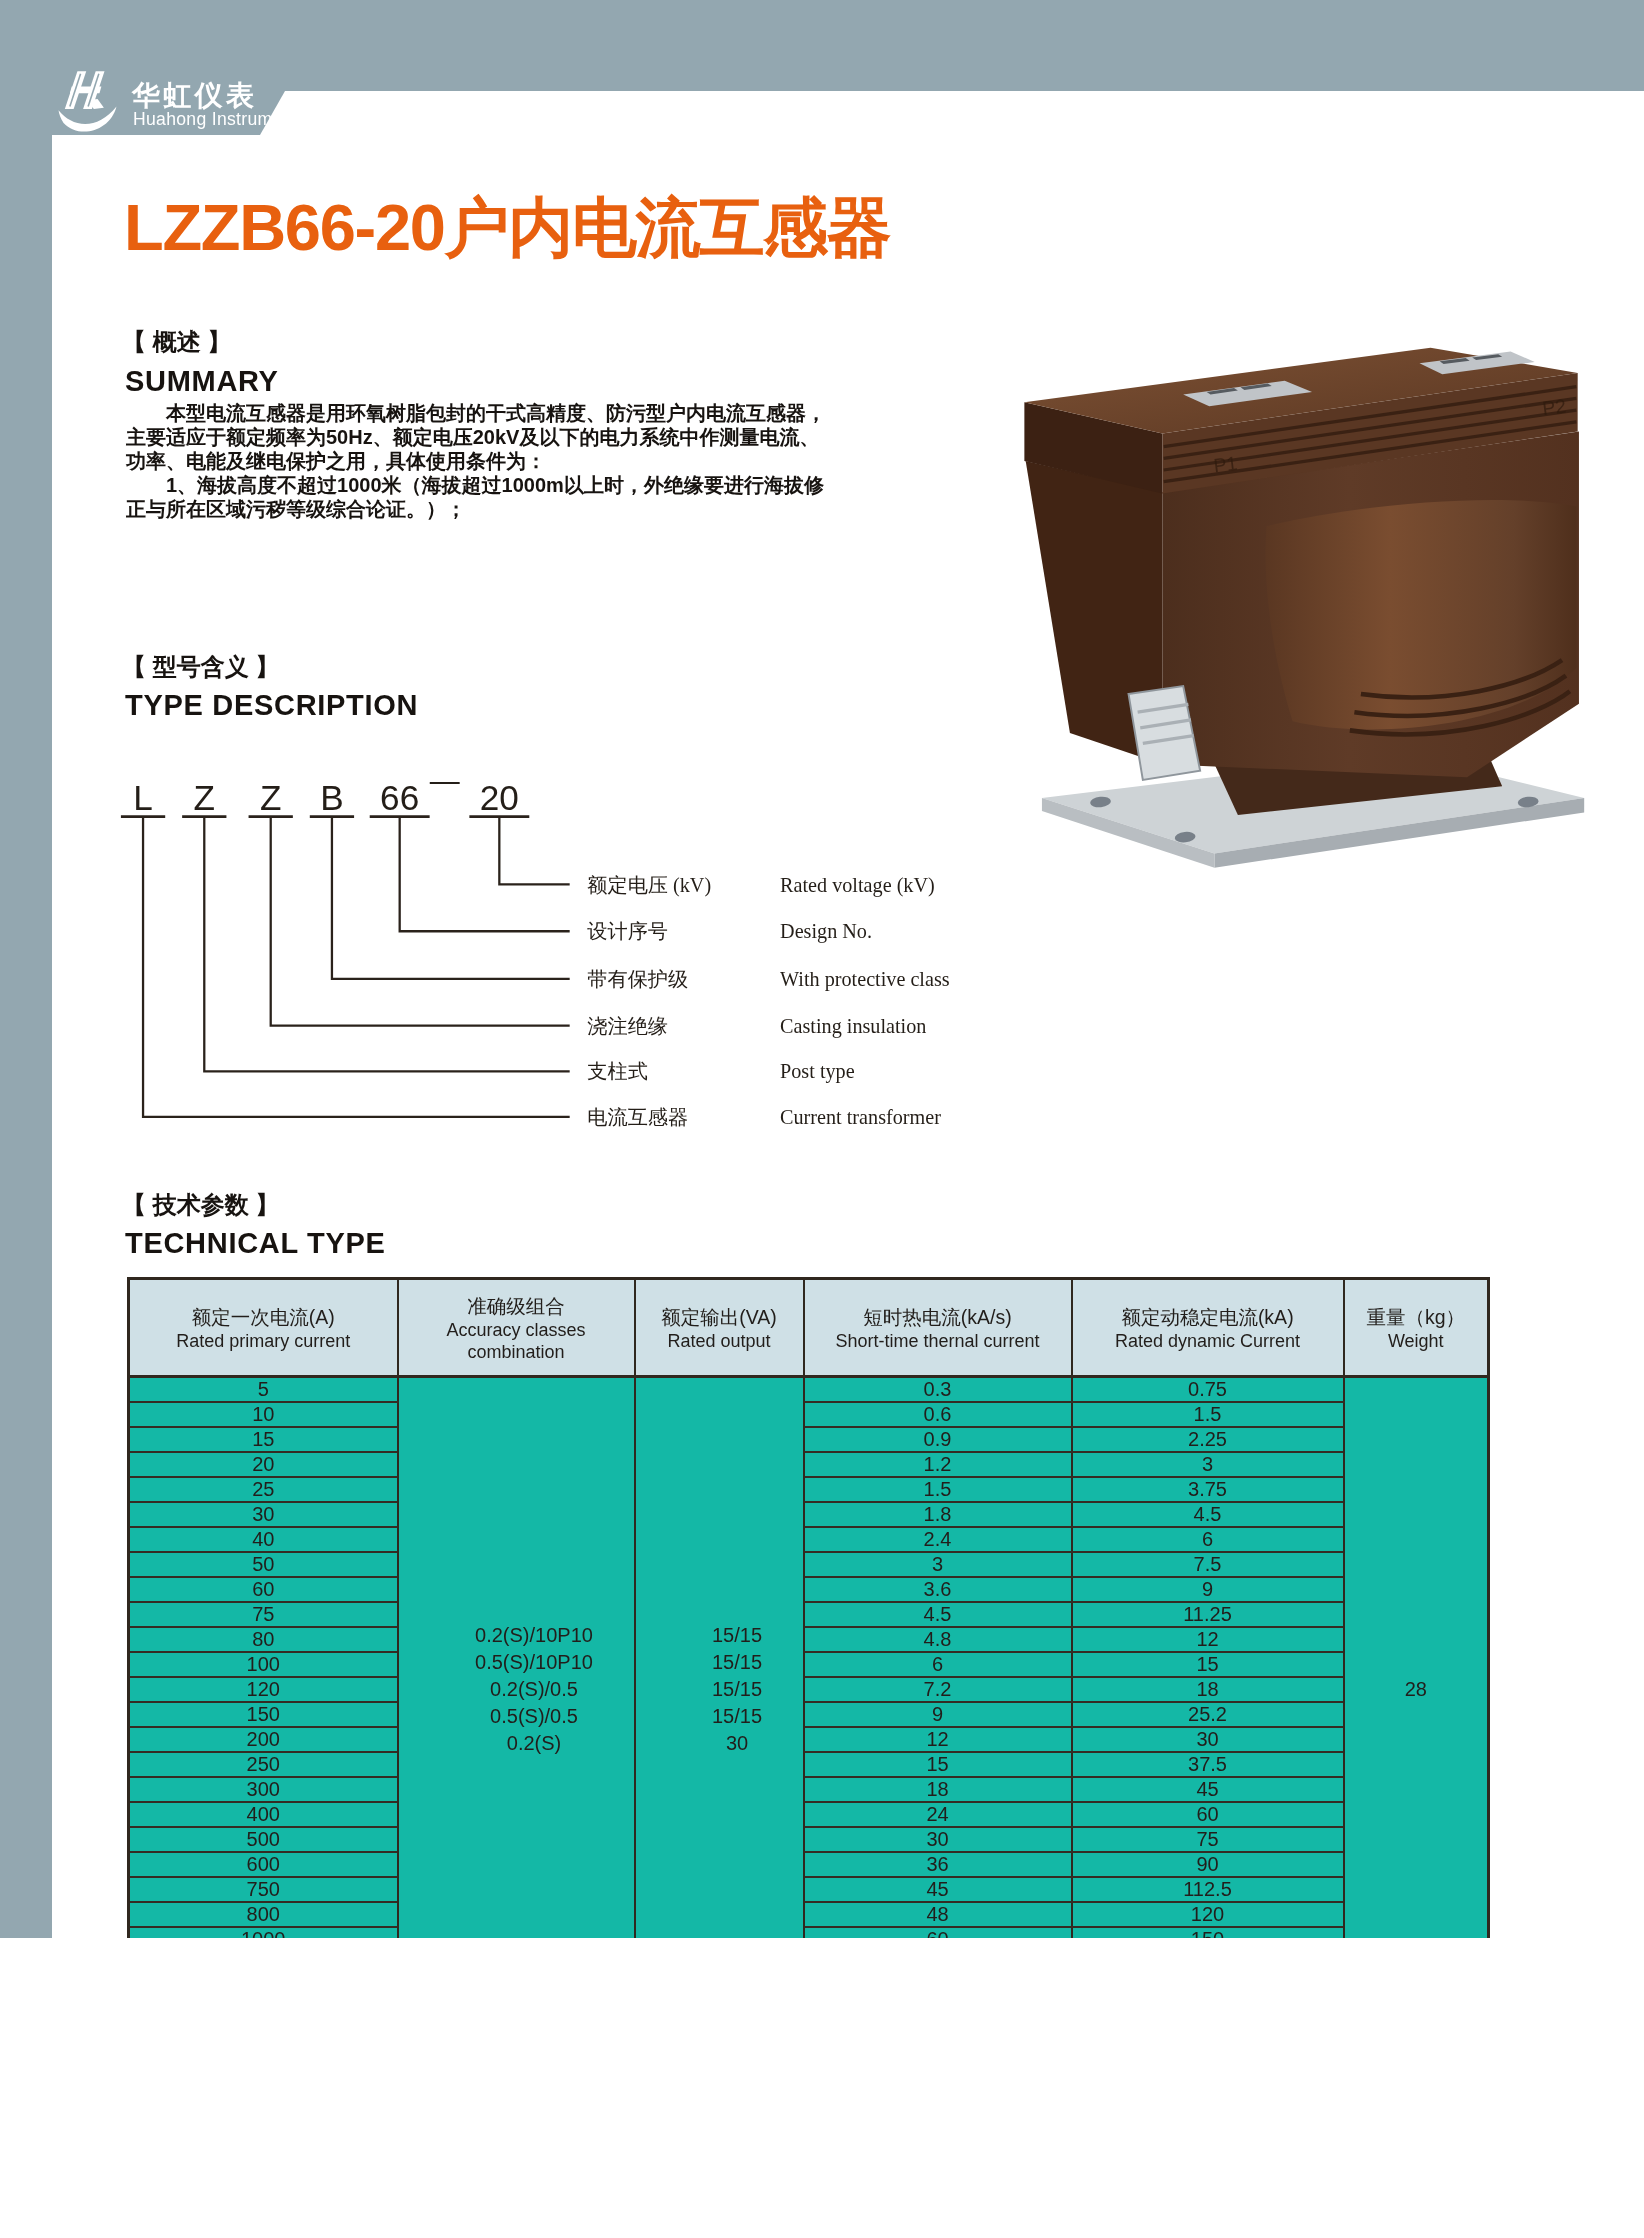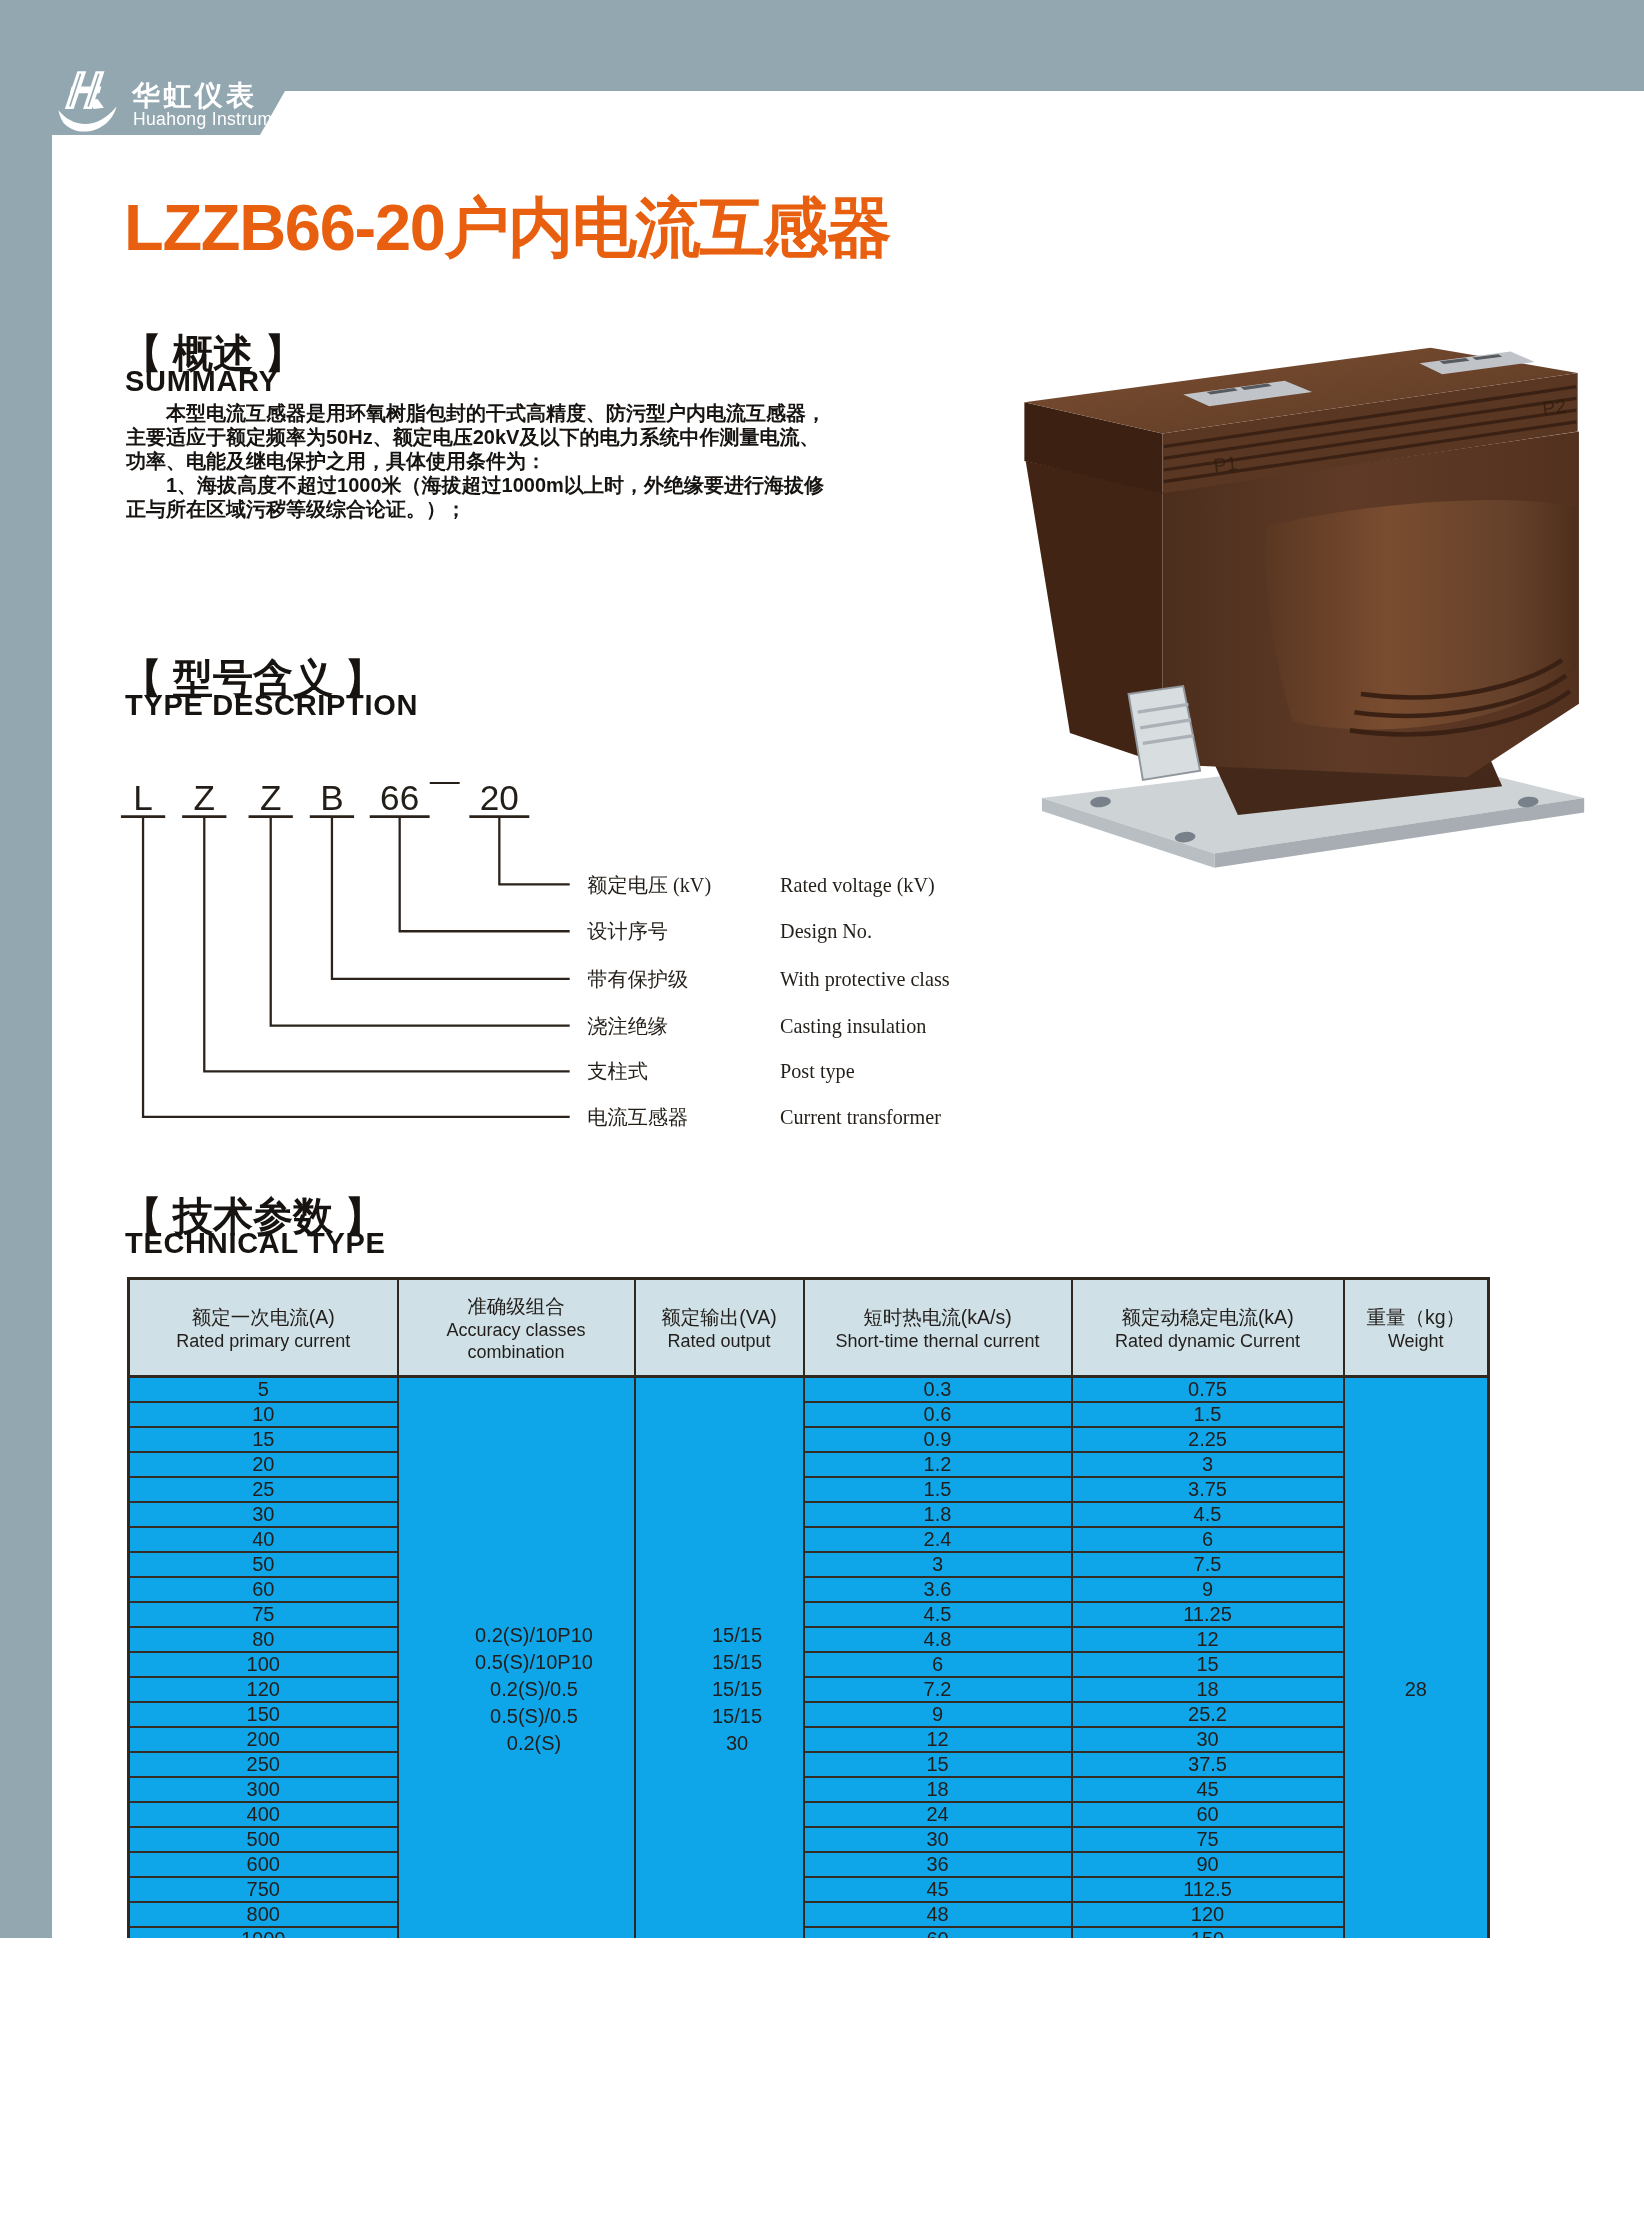--- a/index.html
+++ b/index.html
@@ -21,42 +21,42 @@
   .logo{position:absolute;left:55px;top:70px;width:274px;height:65px;}
   .logo-mark{position:absolute;left:0;top:0;width:65px;height:63px;}
   .logo-cn{position:absolute;left:77px;top:6.5px;font-size:28px;font-weight:700;color:#fff;
            letter-spacing:3.3px;white-space:nowrap;}
   .logo-en{position:absolute;left:78px;top:39px;font-size:17.6px;font-weight:400;color:#fff;
            letter-spacing:0.3px;white-space:nowrap;}
 
   
   .title{position:absolute;left:124px;top:184px;margin:0;font-size:65px;font-weight:700;
          color:#e8600f;letter-spacing:-1.3px;white-space:nowrap;}
-  .sec-head{position:absolute;left:122px;font-size:40px;font-weight:700;color:#171310;white-space:nowrap;}
+  .sec-head{position:absolute;left:122px;font-size:24px;font-weight:700;color:#171310;white-space:nowrap;}
   .sec-sub{position:absolute;left:125px;font-size:29px;font-weight:700;color:#171310;
            letter-spacing:0.7px;white-space:nowrap;}
   .sum-cn{top:326px;} .sum-en{top:365px;}
   .type-cn{top:651px;} .type-en{top:689px;text-align:center;}
   .tech-cn{top:1189px;} .tech-en{top:1227px;}
 
   .paragraph{position:absolute;left:126px;top:401px;width:840px;font-size:20px;font-weight:700;
              line-height:24px;color:#171310;}
   .pline{white-space:pre;}
 
   
   .diagram{position:absolute;left:117px;top:754px;width:977px;height:391px;}
   .diagram .code{font-family:"Liberation Sans","DejaVu Sans",sans-serif;font-size:54px;font-weight:500;fill:#241e18;}
   .diagram .sep{font-size:46px;}
   .diagram .dline{stroke:#2a221b;stroke-width:3.5;fill:none;}
   .diagram .uline{stroke:#2a221b;stroke-width:4.5;}
   .diagram .lab{font-family:"Liberation Serif","DejaVu Serif",serif;font-size:31px;fill:#241e18;}
 
   
   .spec{position:absolute;left:127px;top:1277px;width:1361px;border-collapse:collapse;
-        table-layout:fixed;background:#0ea5e9;border:3.9px solid #30281f;}
+        table-layout:fixed;background:#14b8a6;border:3.9px solid #30281f;}
   .spec th{background:#cfe0e6;border:2px solid #30281f;border-bottom:3.9px solid #30281f;
            height:98px;font-weight:400;padding:0;vertical-align:middle;text-align:center;}
   .spec .h-cn{font-size:19.5px;line-height:26px;}
   .spec .h-en{font-size:18px;line-height:22px;}
   .spec td{border-left:2px solid #30281f;border-right:2px solid #30281f;height:25px;
            text-align:center;vertical-align:middle;font-size:20px;padding:0;}
   .spec td.rule{border-bottom:2px solid #352c23;}
   .spec td.merged{border-bottom:none;}
   .spec .stack div{line-height:27px;font-size:20px;padding-left:36px;}
 

